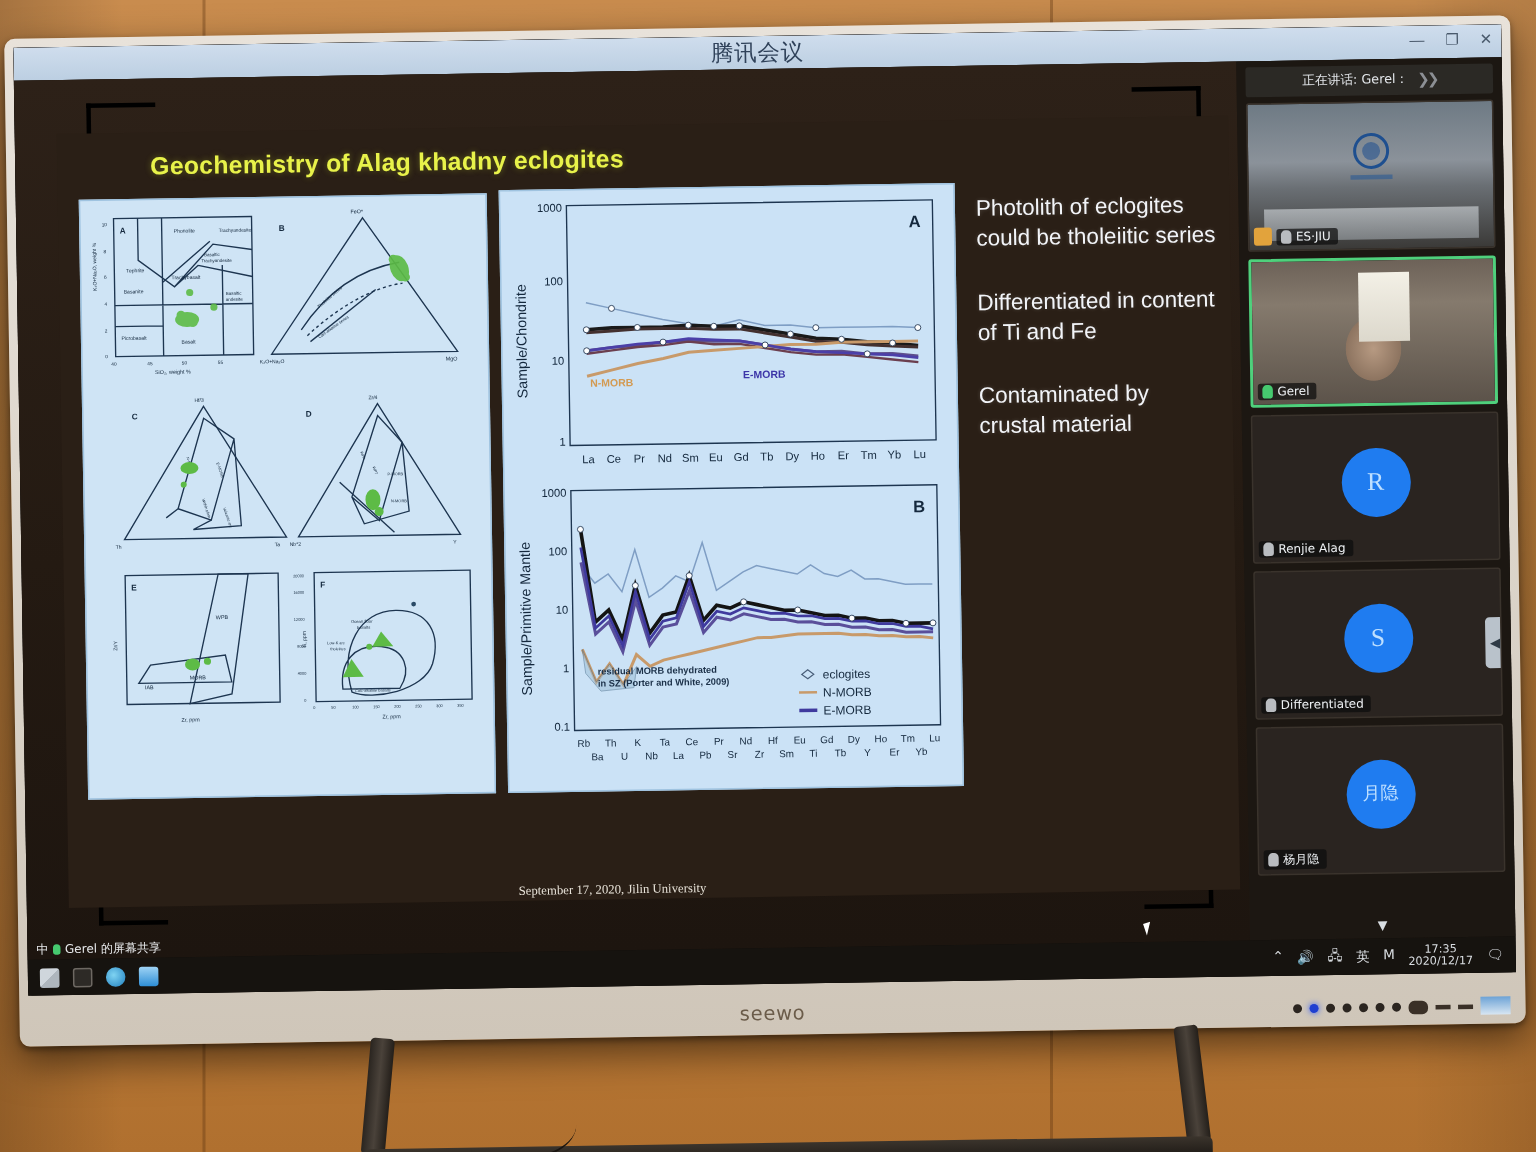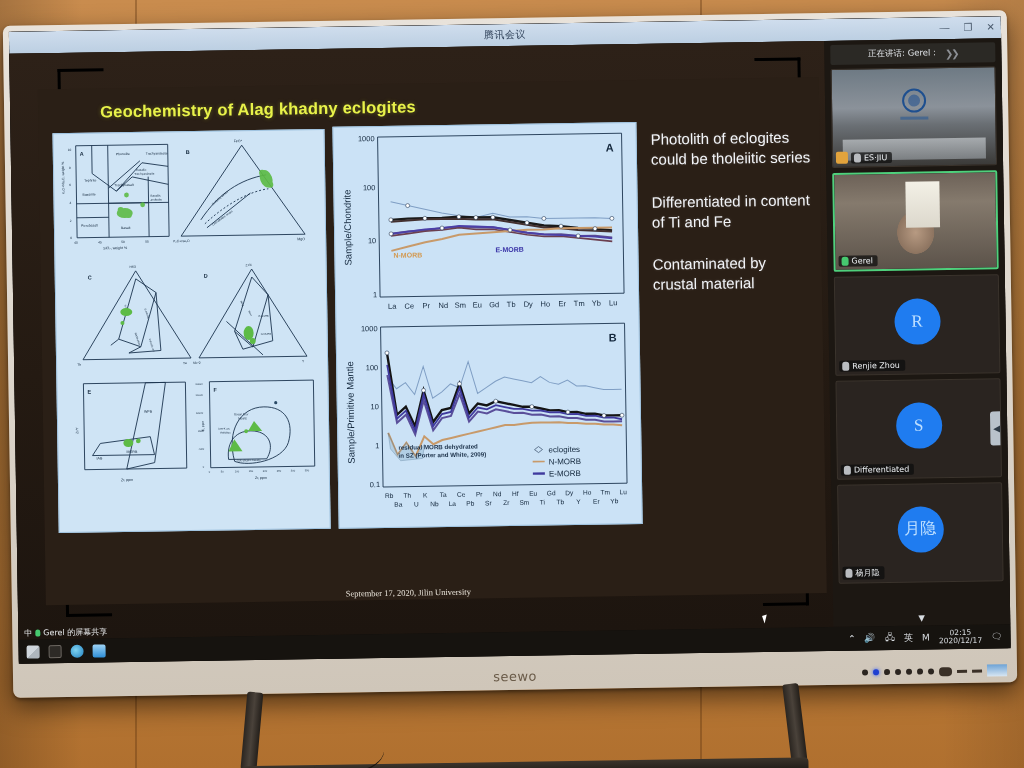--- a/index.html
+++ b/index.html
@@ -84,21 +84,21 @@
     overflow: hidden;
   }
 
   
   #titlebar {
     position: absolute; left: 0; right: 0; top: 0; height: 22px;
     background: linear-gradient(180deg,#cfdded 0%, #bccfe2 100%);
     display: flex; align-items: center; justify-content: center;
   }
   #titlebar .title {
-    font-size: 10px; color: #30425a; letter-spacing: .5px;
+    font-size: 15px; color: #30425a; letter-spacing: .5px;
     font-family: Liberation Sans, sans-serif;
   }
   #winctl {
     position: absolute; right: 6px; top: 0; height: 22px;
     display: flex; align-items: center; gap: 14px;
     color: #4a5a6c; font-size: 10px;
   }
   #winctl span { cursor: default; line-height: 1; }
 
   
@@ -606,35 +606,35 @@
               <div class="nametag">
                 <span class="mic"></span>
                 <span>Gerel</span>
               </div>
             </div>
 
             <div class="tile">
               <div class="avatar">R</div>
               <div class="nametag">
                 <span class="mic gray"></span>
-                <span>Renjie Zhou</span>
+                <span>Renjie Alag</span>
               </div>
             </div>
 
             <div class="tile">
               <div class="avatar">S</div>
               <div class="nametag">
                 <span class="mic gray"></span>
                 <span>Differentiated</span>
               </div>
               <div class="scroll-arrow">◀</div>
             </div>
 
             <div class="tile">
-              <div class="avatar" style="font-size:16px">月隐</div>
+              <div class="avatar" style="font-size:12px">月隐</div>
               <div class="nametag">
                 <span class="mic gray"></span>
                 <span>杨月隐</span>
               </div>
             </div>
 
             <div id="rail-down">▼</div>
           </div>
         </div>
 
@@ -650,21 +650,21 @@
             <span class="tb-ico tb-edge"></span>
             <span class="tb-ico tb-app"></span>
           </div>
           <div id="tray">
             <span>⌃</span>
             <span>🔊</span>
             <span>🖧</span>
             <span>英</span>
             <span>M</span>
             <span class="clock">
-              <span>02:15</span><br>
+              <span>17:35</span><br>
               <span>2020/12/17</span>
             </span>
             <span>🗨</span>
           </div>
         </div>
       </div>
     </div>
 
     <div class="brand">seewo</div>
     <div class="ir-bar">

